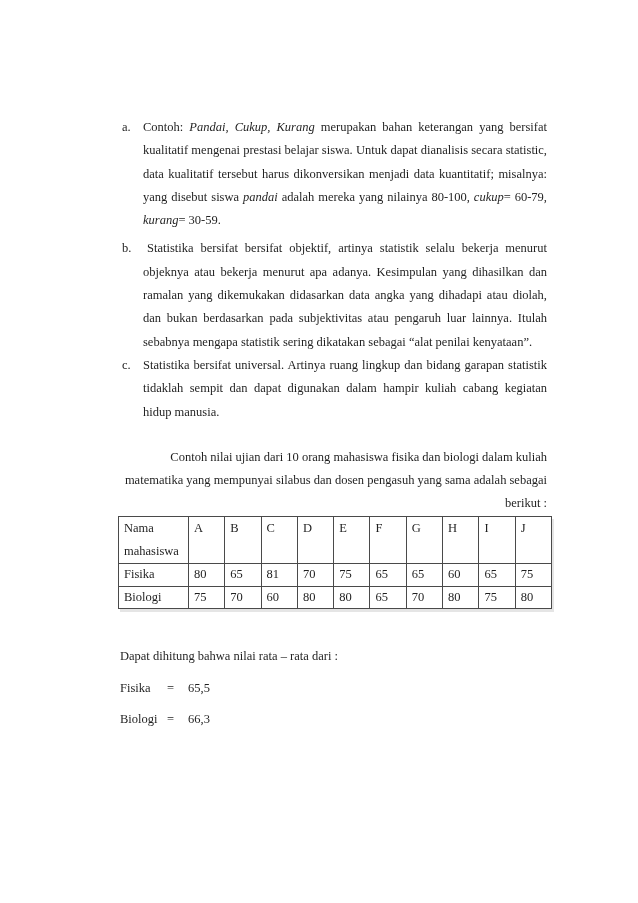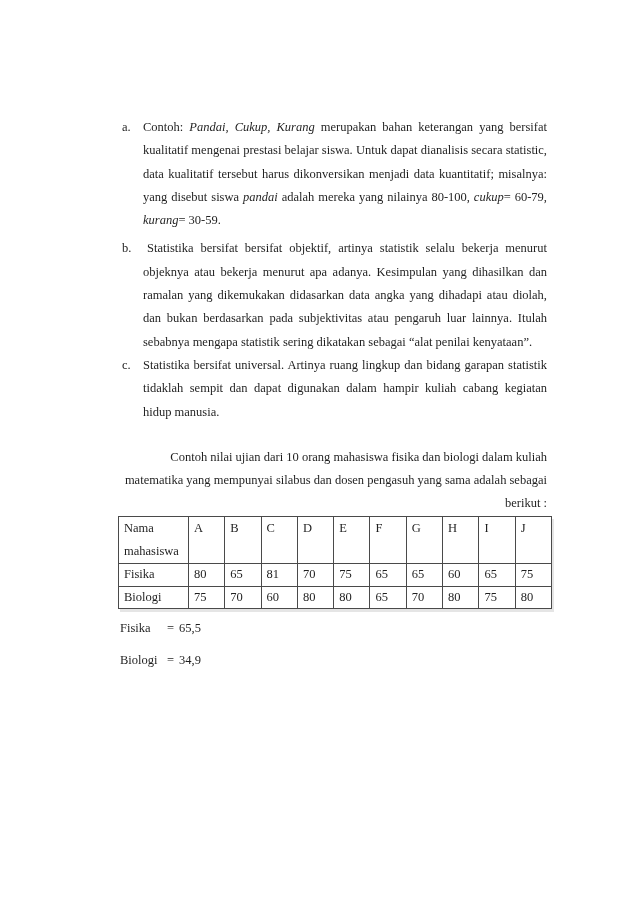--- a/index.html
+++ b/index.html
@@ -34,21 +34,21 @@
     padding:0 5px;
     overflow:hidden;
     white-space:nowrap;
   }
   table.scores td.namecell{white-space:normal;}
   tr.hdr td{line-height:23.3px;height:46px;}
   tr.data td{line-height:15.5px;padding-top:3px;padding-bottom:3px;}
   .means-caption{margin-top:36px;}
   .mean-row{margin-top:8px;}
   .mean-label{display:inline-block;width:47px;}
-  .mean-value{margin-left:5px;}
+  .mean-value{margin-left:14px;}
 </style>
 </head>
 <body>
 
 <div class="page">
   <div class="content">
 
     <div class="list-item">
       <span class="marker">a.</span>
       <div class="ltext">
@@ -118,23 +118,24 @@
           <td>80</td>
           <td>65</td>
           <td>70</td>
           <td>80</td>
           <td>75</td>
           <td>80</td>
         </tr>
       </tbody>
     </table>
 
+    <div class="means-caption">Dapat dihitung bahwa nilai rata – rata dari :</div>
 
     <div class="mean-row">
       <span class="mean-label">Fisika</span><span>=</span><span class="mean-value">65,5</span>
     </div>
 
     <div class="mean-row">
-      <span class="mean-label">Biologi</span><span>=</span><span class="mean-value">34,9</span>
+      <span class="mean-label">Biologi</span><span>=</span><span class="mean-value">66,3</span>
     </div>
 
   </div>
 </div>
 
 </body></html>

